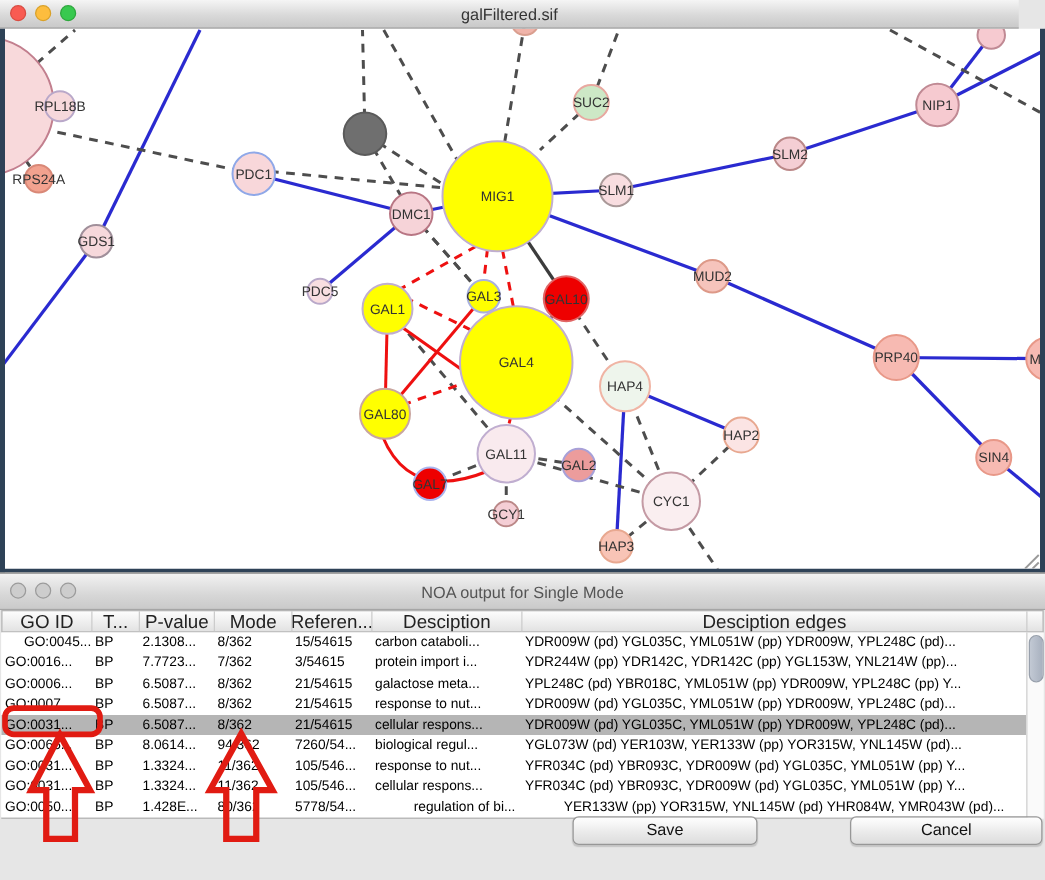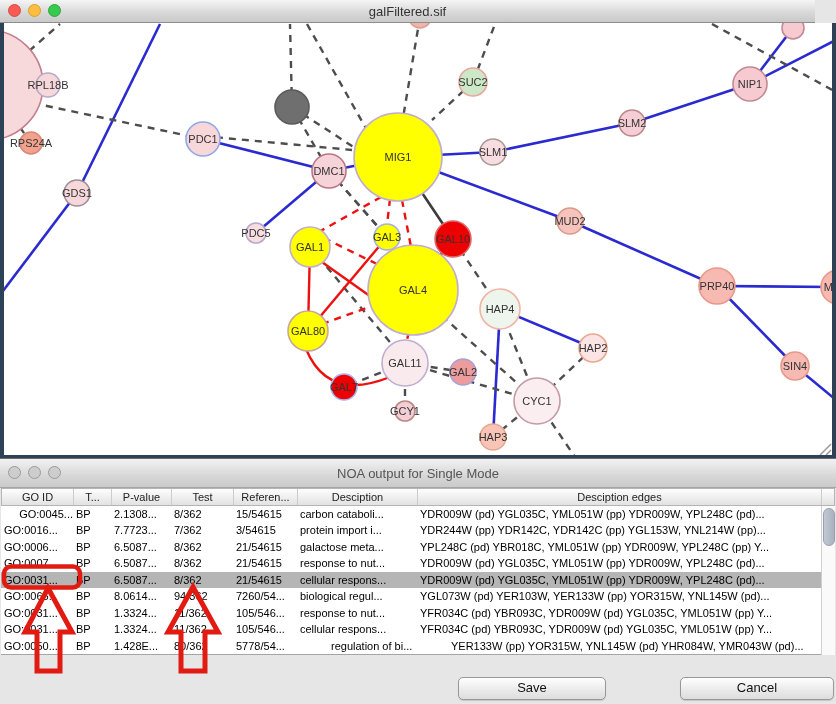--- a/index.html
+++ b/index.html
@@ -40,21 +40,21 @@
     height:28px;background:linear-gradient(#f2f2f2,#d7d7d7 60%,#cacaca);
     border-bottom:1px solid #a5a5a5;position:relative;
     display:flex;align-items:center;justify-content:center;
   }
   .tbl-titlebar .title{font-size:13px;color:#555;}
   .header-row{
     position:absolute;left:1px;top:29px;width:834px;height:18px;display:flex;
     background:linear-gradient(#fdfdfd,#e2e2e2);border:1px solid #b5b5b5;box-sizing:border-box;
   }
   .header-cell{
-    font-size:11px;color:#222;text-align:left;border-right:1px solid #cccccc;
+    font-size:15px;color:#222;text-align:left;border-right:1px solid #cccccc;
     box-sizing:border-box;display:flex;align-items:center;justify-content:center;
     overflow:hidden;white-space:nowrap;flex-shrink:0;
   }
   .table-body{
     position:absolute;left:1px;top:47px;width:820px;height:148px;background:#fff;
     overflow:hidden;border-bottom:1px solid #a5a5a5;box-sizing:content-box;
   }
   .t-row{display:flex;height:16.44px;background:#fff;}
   .t-row.selected{background:#b5b5b5;}
   .t-cell{
@@ -63,21 +63,21 @@
   }
   .scrollbar{
     position:absolute;right:1px;top:47px;width:14px;height:149px;
     background:#fafafa;border-left:1px solid #d0d0d0;box-sizing:border-box;
   }
   .scroll-thumb{
     position:absolute;left:1px;top:2px;width:10px;height:36px;border-radius:6px;
     background:linear-gradient(90deg,#c2c9d4,#a8b1bf);border:1px solid #98a0ac;
   }
   .btn{
-    position:absolute;top:218px;height:21px;border-radius:5px;border:1px solid #979797;
+    position:absolute;top:194px;height:21px;border-radius:5px;border:1px solid #979797;
     background:linear-gradient(#ffffff,#e9e9e9 60%,#dddddd);
     font-size:13px;color:#111;text-align:center;line-height:19px;
     box-shadow:0 1px 1px rgba(0,0,0,.15);
   }
   .btn-save{left:458px;width:146px;}
   .btn-cancel{left:680px;width:152px;}
 
   
   .annot{position:absolute;left:0;top:0;width:836px;height:704px;pointer-events:none;}
 </style>
@@ -231,21 +231,21 @@
       <div class="light l-gray"></div>
       <div class="light l-gray"></div>
     </div>
     <div class="title">NOA output for Single Mode</div>
   </div>
 
   <div class="header-row" id="header-row">
       <div class="header-cell" style="width: 72px;">GO ID</div>
       <div class="header-cell" style="width: 38px;">T...</div>
       <div class="header-cell" style="width: 60px;">P-value</div>
-      <div class="header-cell" style="width: 62px;">Test</div>
+      <div class="header-cell" style="width: 62px;">Mode</div>
       <div class="header-cell" style="width: 64px;">Referen...</div>
       <div class="header-cell" style="width: 120px;">Desciption</div>
       <div class="header-cell" style="width: 404px;">Desciption edges</div>
     </div>
   <div class="table-body" id="table-body">
       <div class="t-row">
         <div class="t-cell" style="width: 72px; text-align: right;">GO:0045...</div>
         <div class="t-cell" style="width: 38px;">BP</div>
         <div class="t-cell" style="width: 60px;">2.1308...</div>
         <div class="t-cell" style="width: 62px;">8/362</div>

